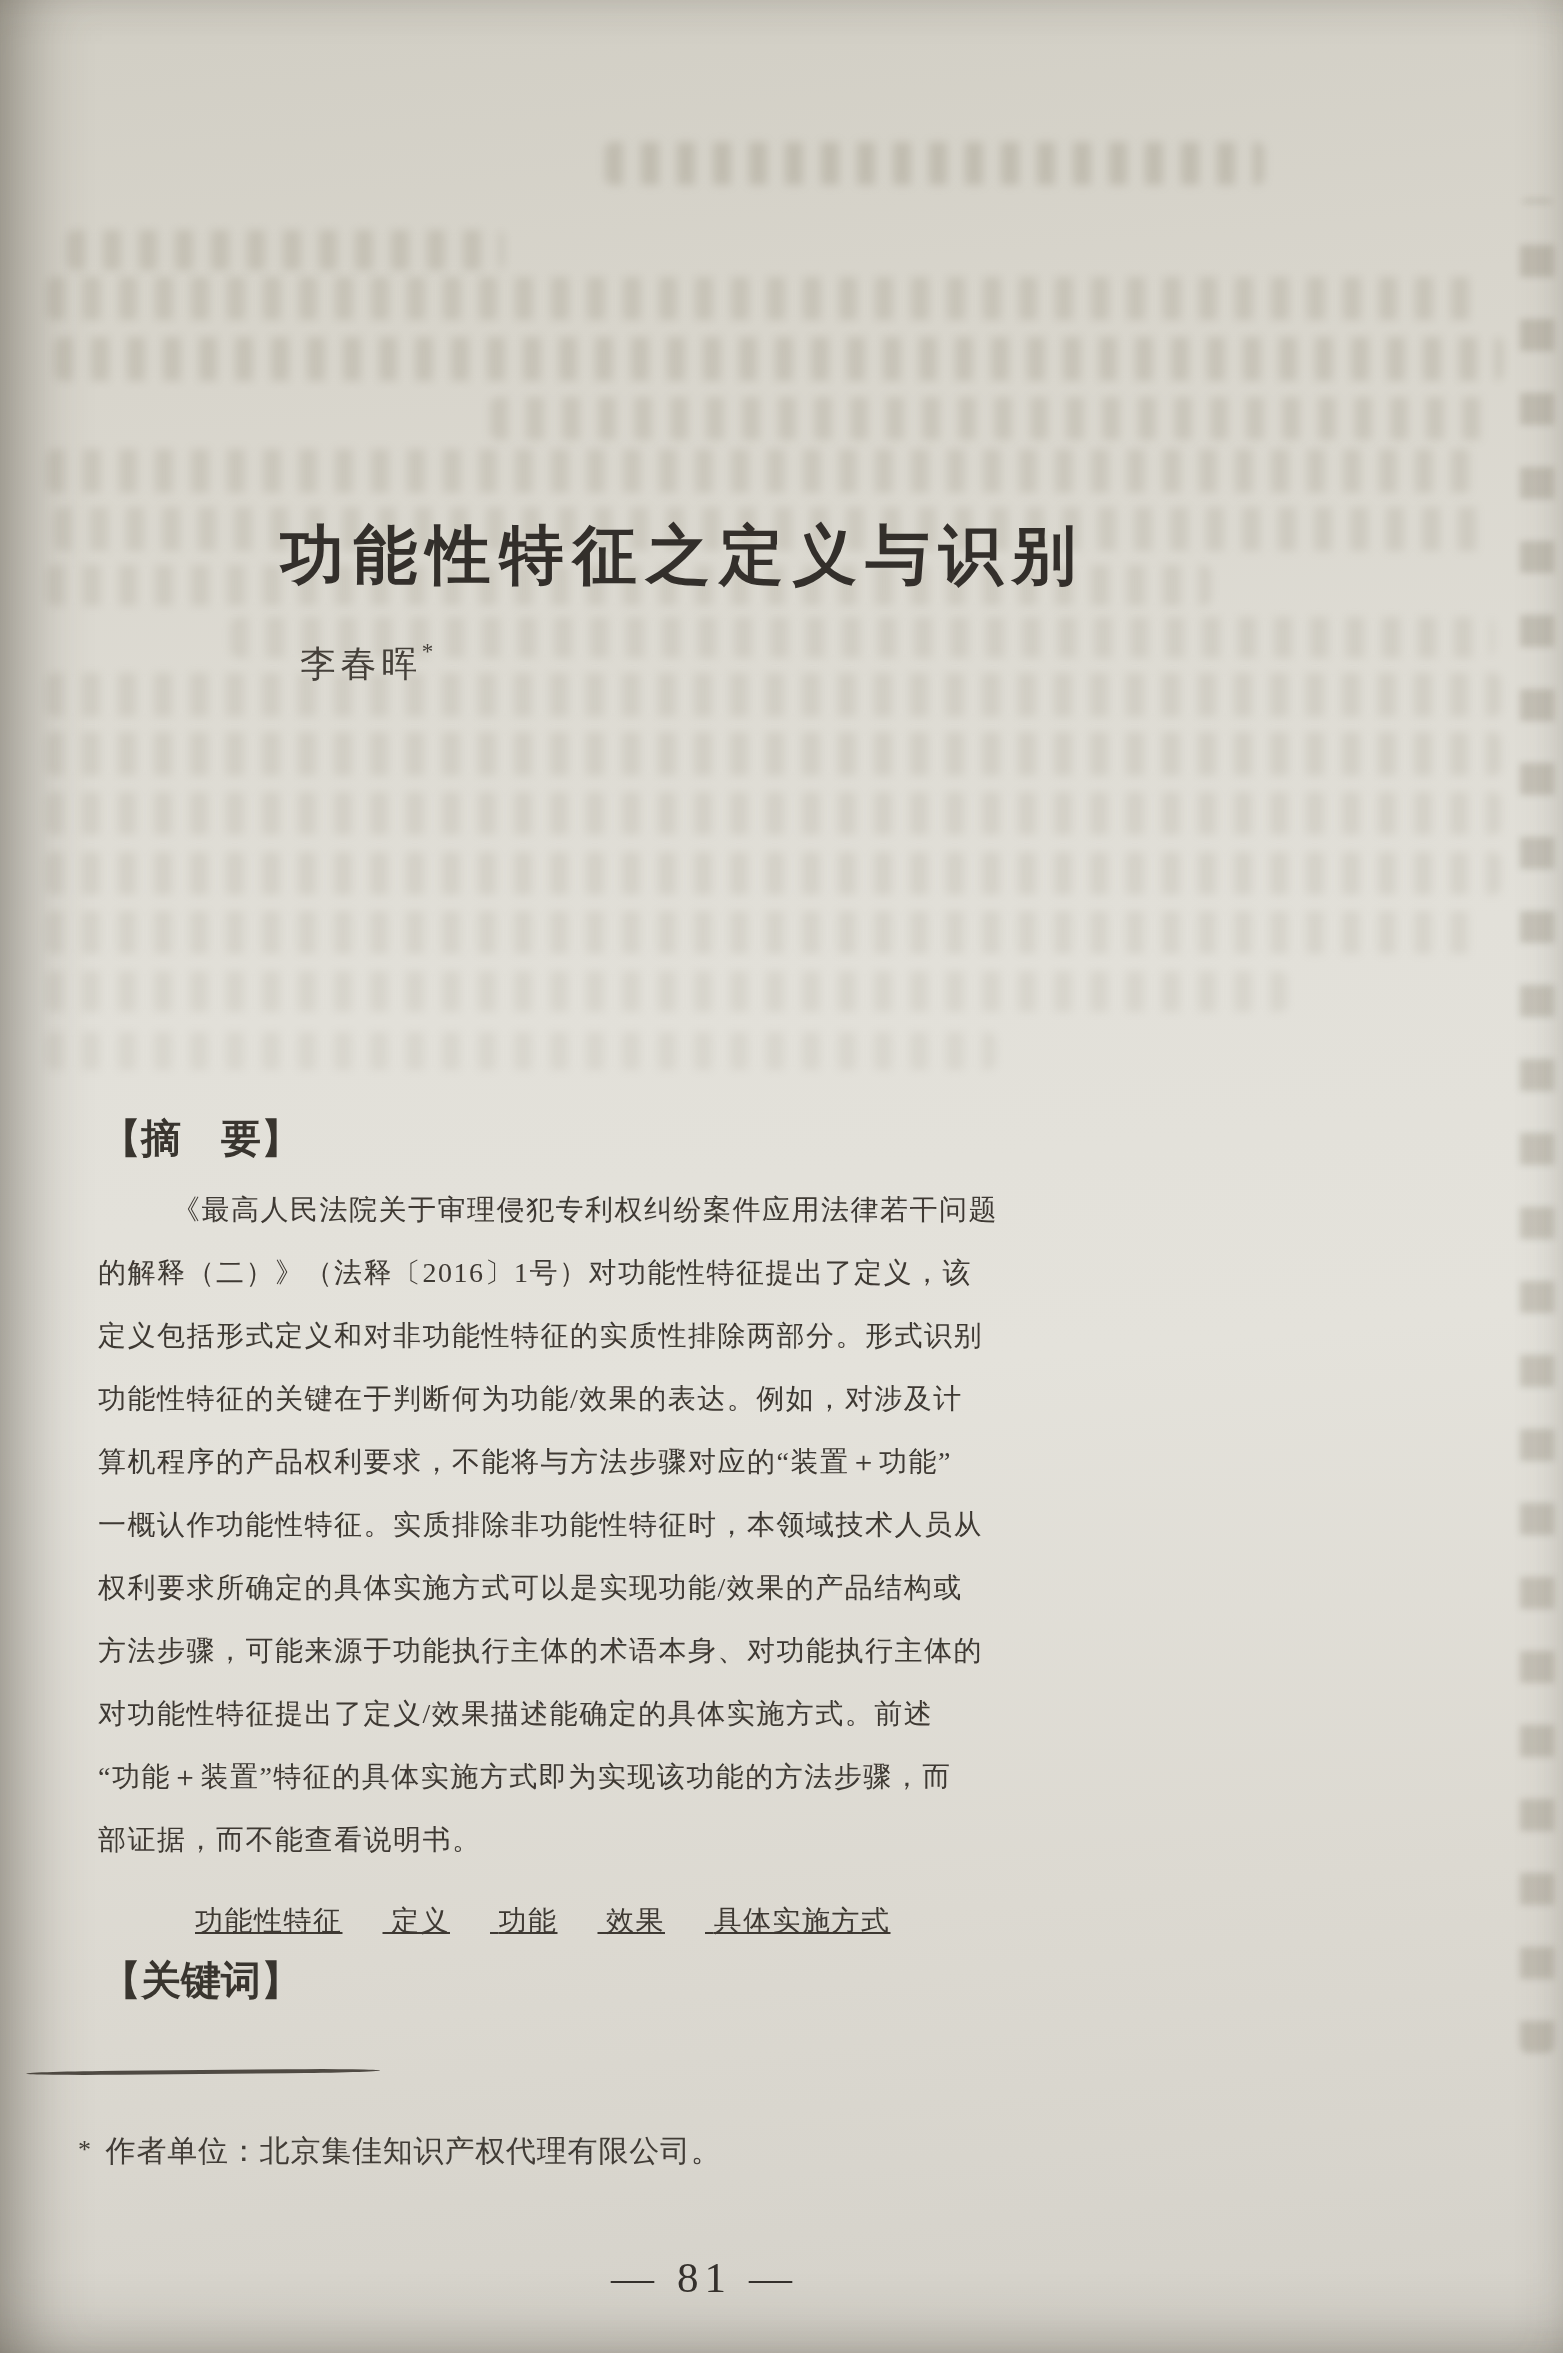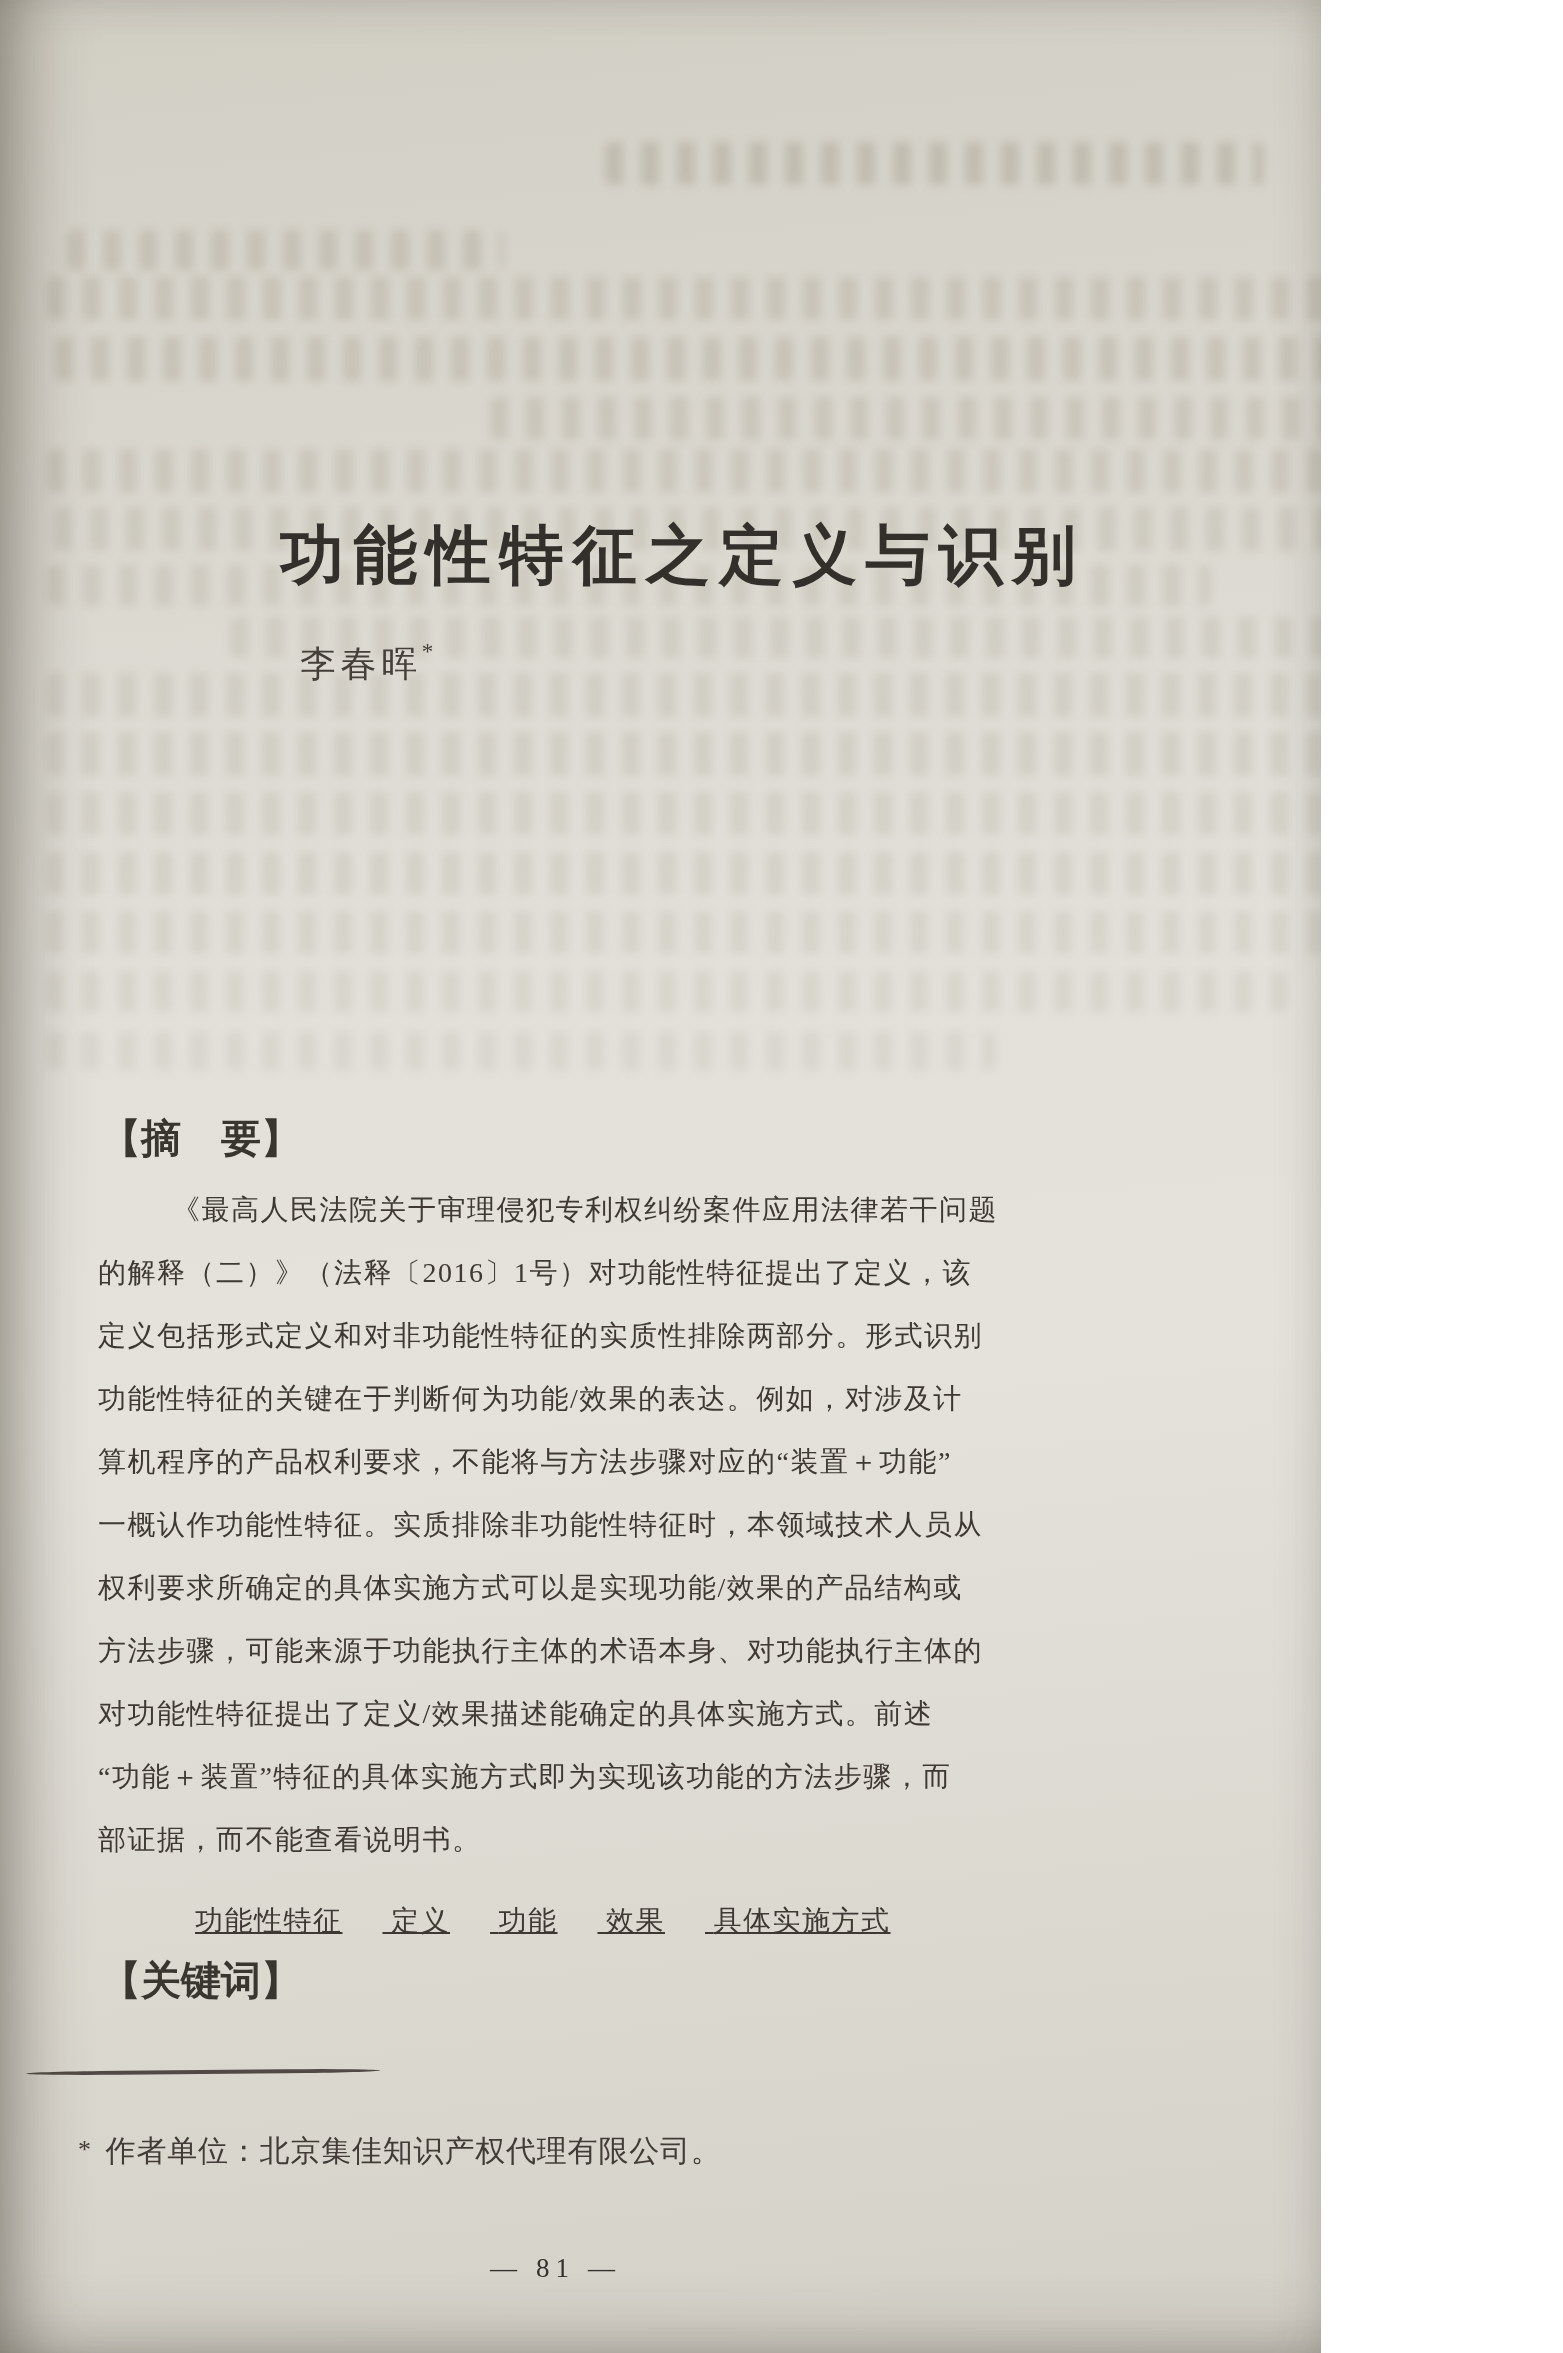--- a/index.html
+++ b/index.html
@@ -1,21 +1,21 @@
 <!DOCTYPE html>
 <html style="font-size:12.3px"><head>
 <meta charset="utf-8">
 <style>
   html, body { margin: 0; padding: 0; }
   body {
     width: 1563px; height: 2354px; overflow: hidden;
     font-family: "Liberation Serif", "DejaVu Serif", serif;
   }
   .page {
-    position: relative; width: 1321px; height: 2354px; overflow: hidden;
+    position: relative; width: 1563px; height: 2354px; overflow: hidden;
     background: linear-gradient(175deg,
       #d1cec4 0%, #d8d5cc 16%, #e2e0d9 42%, #e4e2db 58%,
       #dcd9d1 80%, #d4d1c9 100%);
     color: #3d3833;
   }
   
   .bleed {
     position: absolute; border-radius: 7.7px;
     background: repeating-linear-gradient(90deg,
       rgba(146,139,120,0.55) 0px 18.4px, rgba(146,139,120,0) 18.4px 36px);
@@ -62,21 +62,21 @@
     background: #4f4a43; border-radius: 50% / 100%;
     transform: rotate(-0.5deg);
   }
   .footnote {
     position: absolute; left: 78px; top: 2131px;
     font-size: 30px; color: #413c36; white-space: nowrap; letter-spacing: 0.8px;
   }
   .footnote .fn-mark { font-size: 26px; margin-right: 13.8px; vertical-align: 3.1px; }
   .page-num {
     position: absolute; left: 490px; top: 2253px; width: 429px;
-    text-align: left; font-size: 27px; letter-spacing: 6.1px; color: #35312d;
+    text-align: center; font-size: 43px; letter-spacing: 6.1px; color: #35312d;
     white-space: nowrap;
   }
   .vignette {
     position: absolute; inset: 0; pointer-events: none;
     box-shadow:
       inset 61px 0 69px -42px rgba(66,60,48,0.48),
       inset -34px 0 54px -38px rgba(66,60,48,0.20),
       inset 0 -54px 69px -46px rgba(66,60,48,0.32),
       inset 0 34px 54px -38px rgba(66,60,48,0.12);
   }

